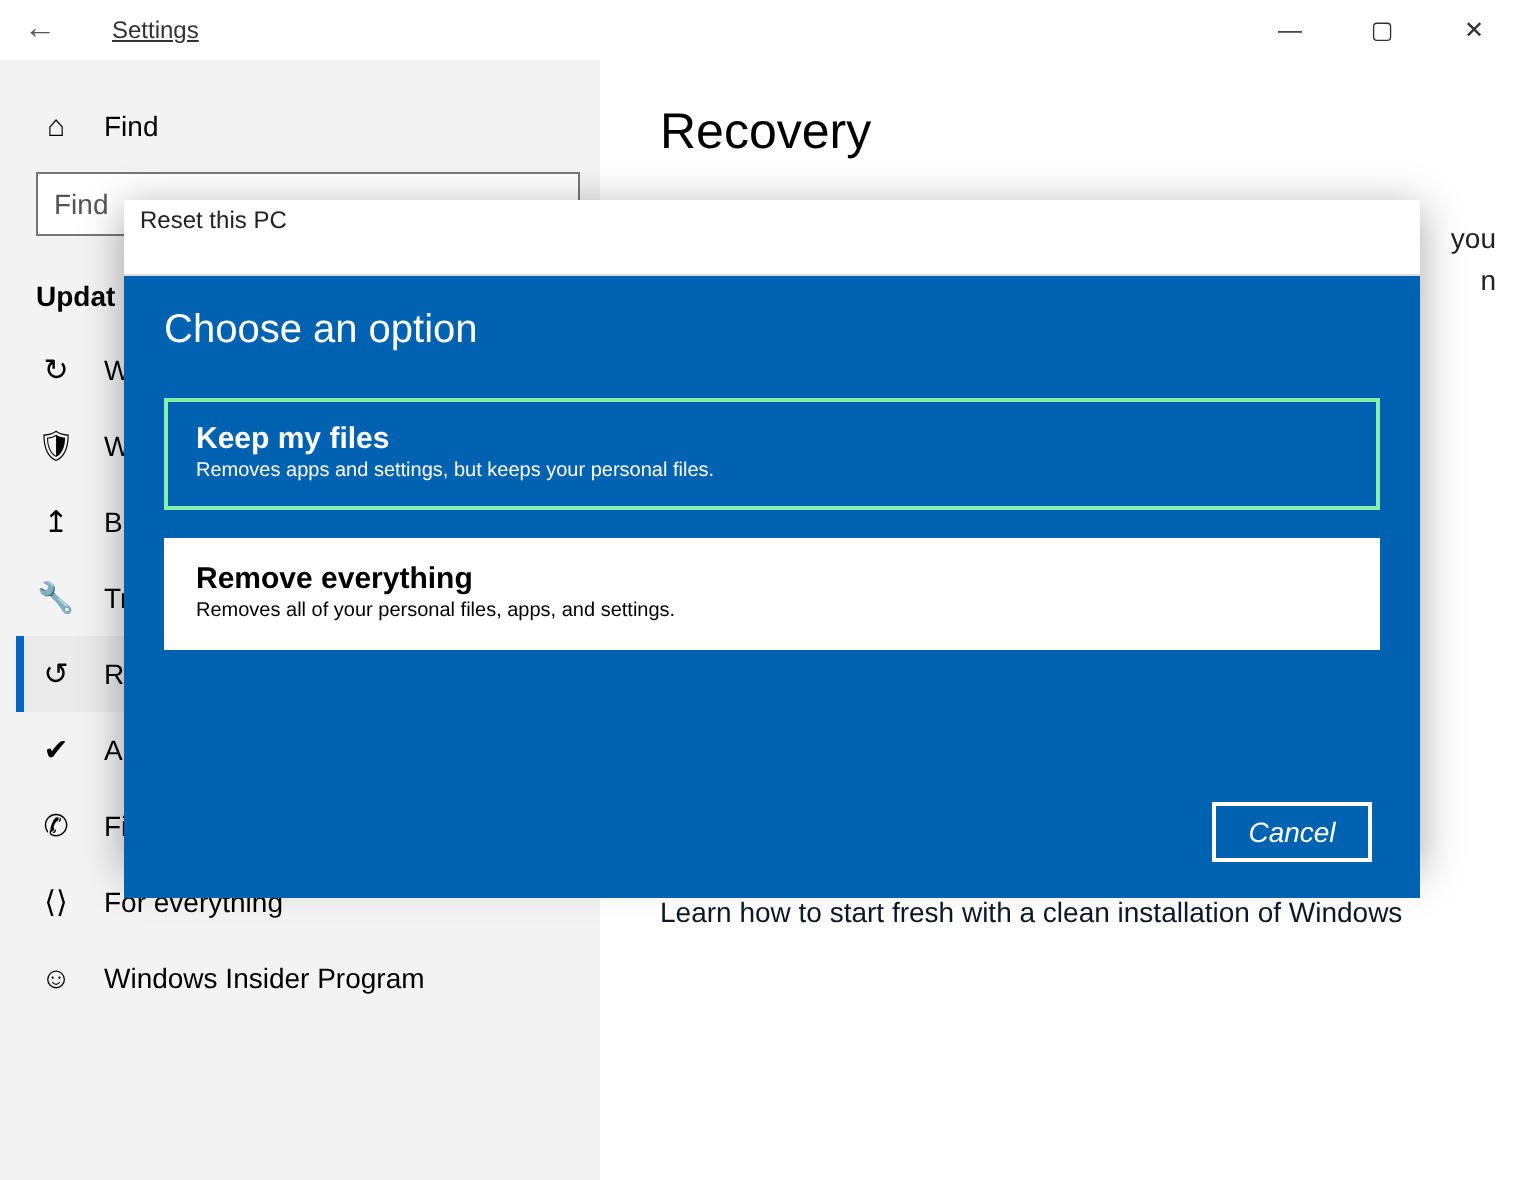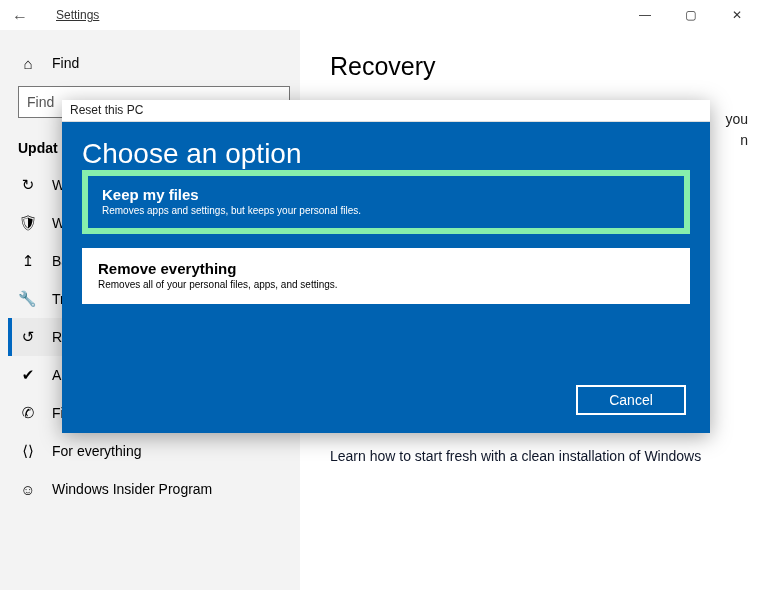--- a/index.html
+++ b/index.html
@@ -95,59 +95,61 @@
 
   
   .dialog {
     position: absolute;
     left: 62px; top: 100px;
     width: 648px; height: 333px;
     box-shadow: 0 4px 20px rgba(0,0,0,0.35);
     background: #fff;
   }
   .dialog-titlebar {
-    height: 22px;
+    height: 38px;
     font-size: 12px;
     padding: 3px 8px;
     border-bottom: 1px solid #ddd;
     color: #222;
   }
   .dialog-body {
     background: #0062b1;
     color: #fff;
     height: calc(100% - 22px);
     padding: 16px 20px;
     position: relative;
   }
   .dialog-body h2 {
     font-weight: 300;
-    font-size: 28px;
+    font-size: 20px;
+    margin-bottom: 22px;
   }
   .option {
-    border: 6px solid #86efac;
+    border: 2px solid #86efac;
     padding: 10px 14px 12px 14px;
     margin-bottom: 14px;
     cursor: pointer;
   }
   .option .opt-title { font-weight: 600; font-size: 15px; }
   .option .opt-desc { font-size: 10px; margin-top: 2px; }
   .option.white {
     background: #ffffff;
     color: #000;
     border: 2px solid #fff;
   }
   .cancel-btn {
     position: absolute;
     right: 24px; bottom: 18px;
-    width: 110px; height: 30px;
+    width: 80px; height: 30px;
     border: 2px solid #fff;
     color: #fff;
     display: flex; align-items: center; justify-content: center;
     font-size: 14px;
     background: transparent;
+    font-style: italic;
   }
 </style>
 </head>
 <body>
 
 <div class="titlebar">
   <span class="back">←</span>
   <span class="title">Settings</span>
   <span class="spacer"></span>
   <div class="win-controls">

